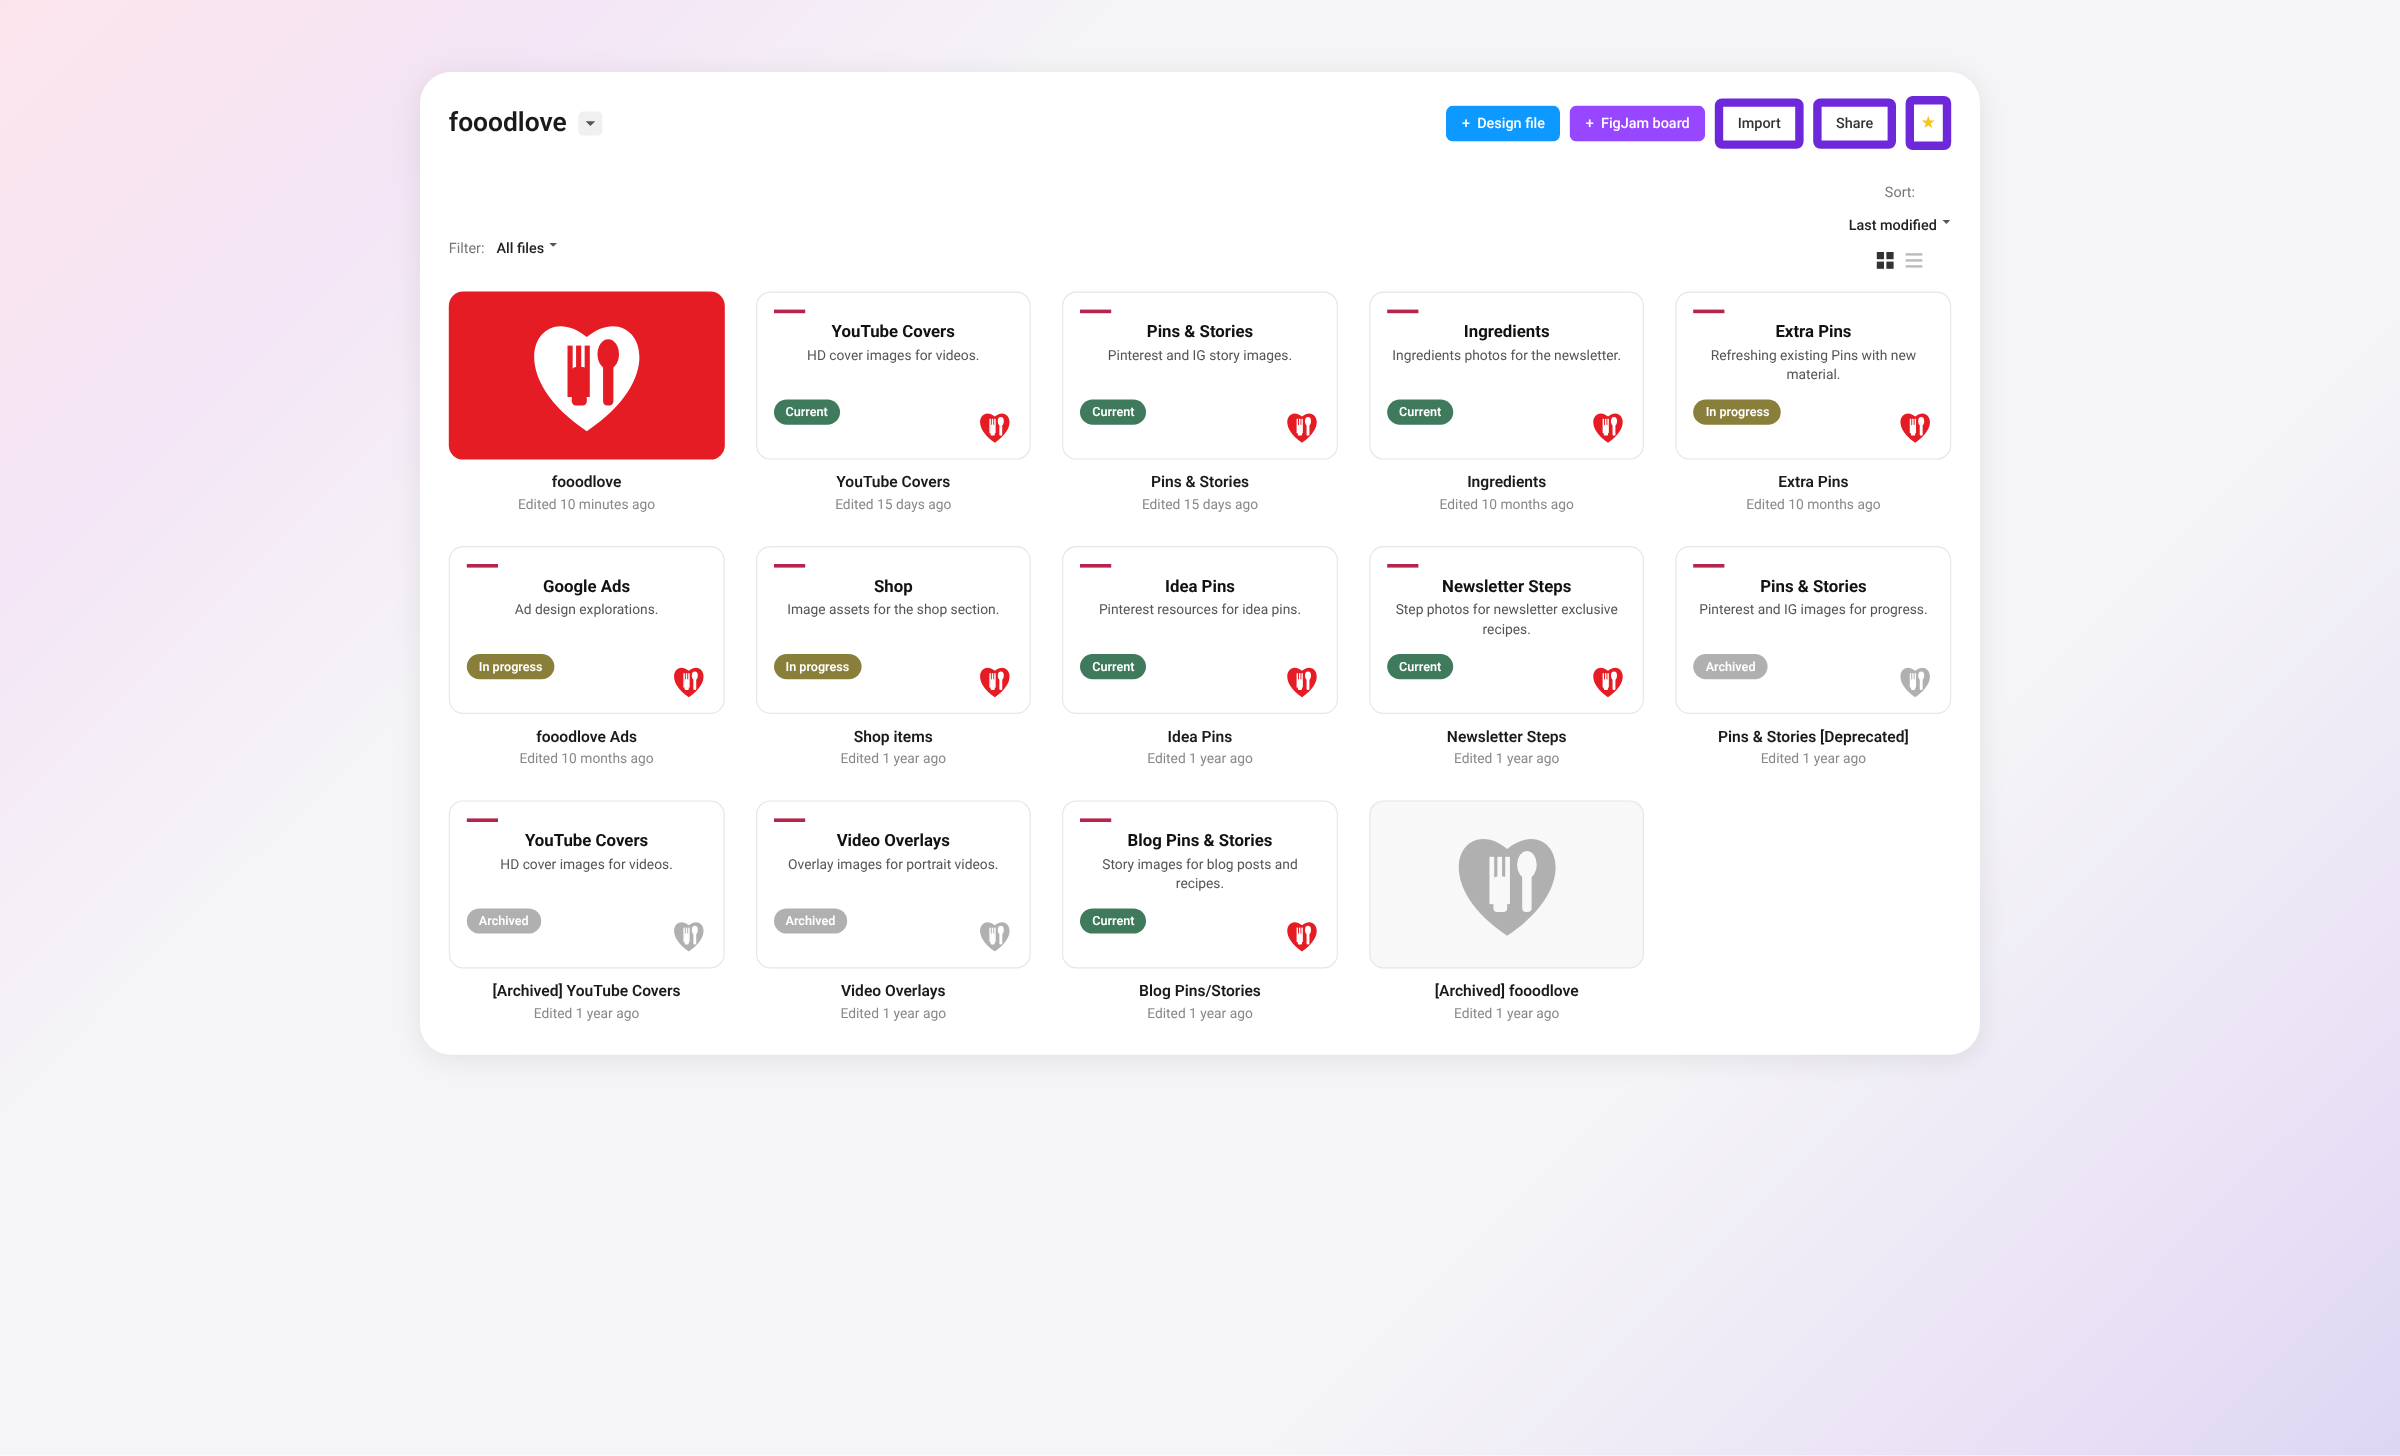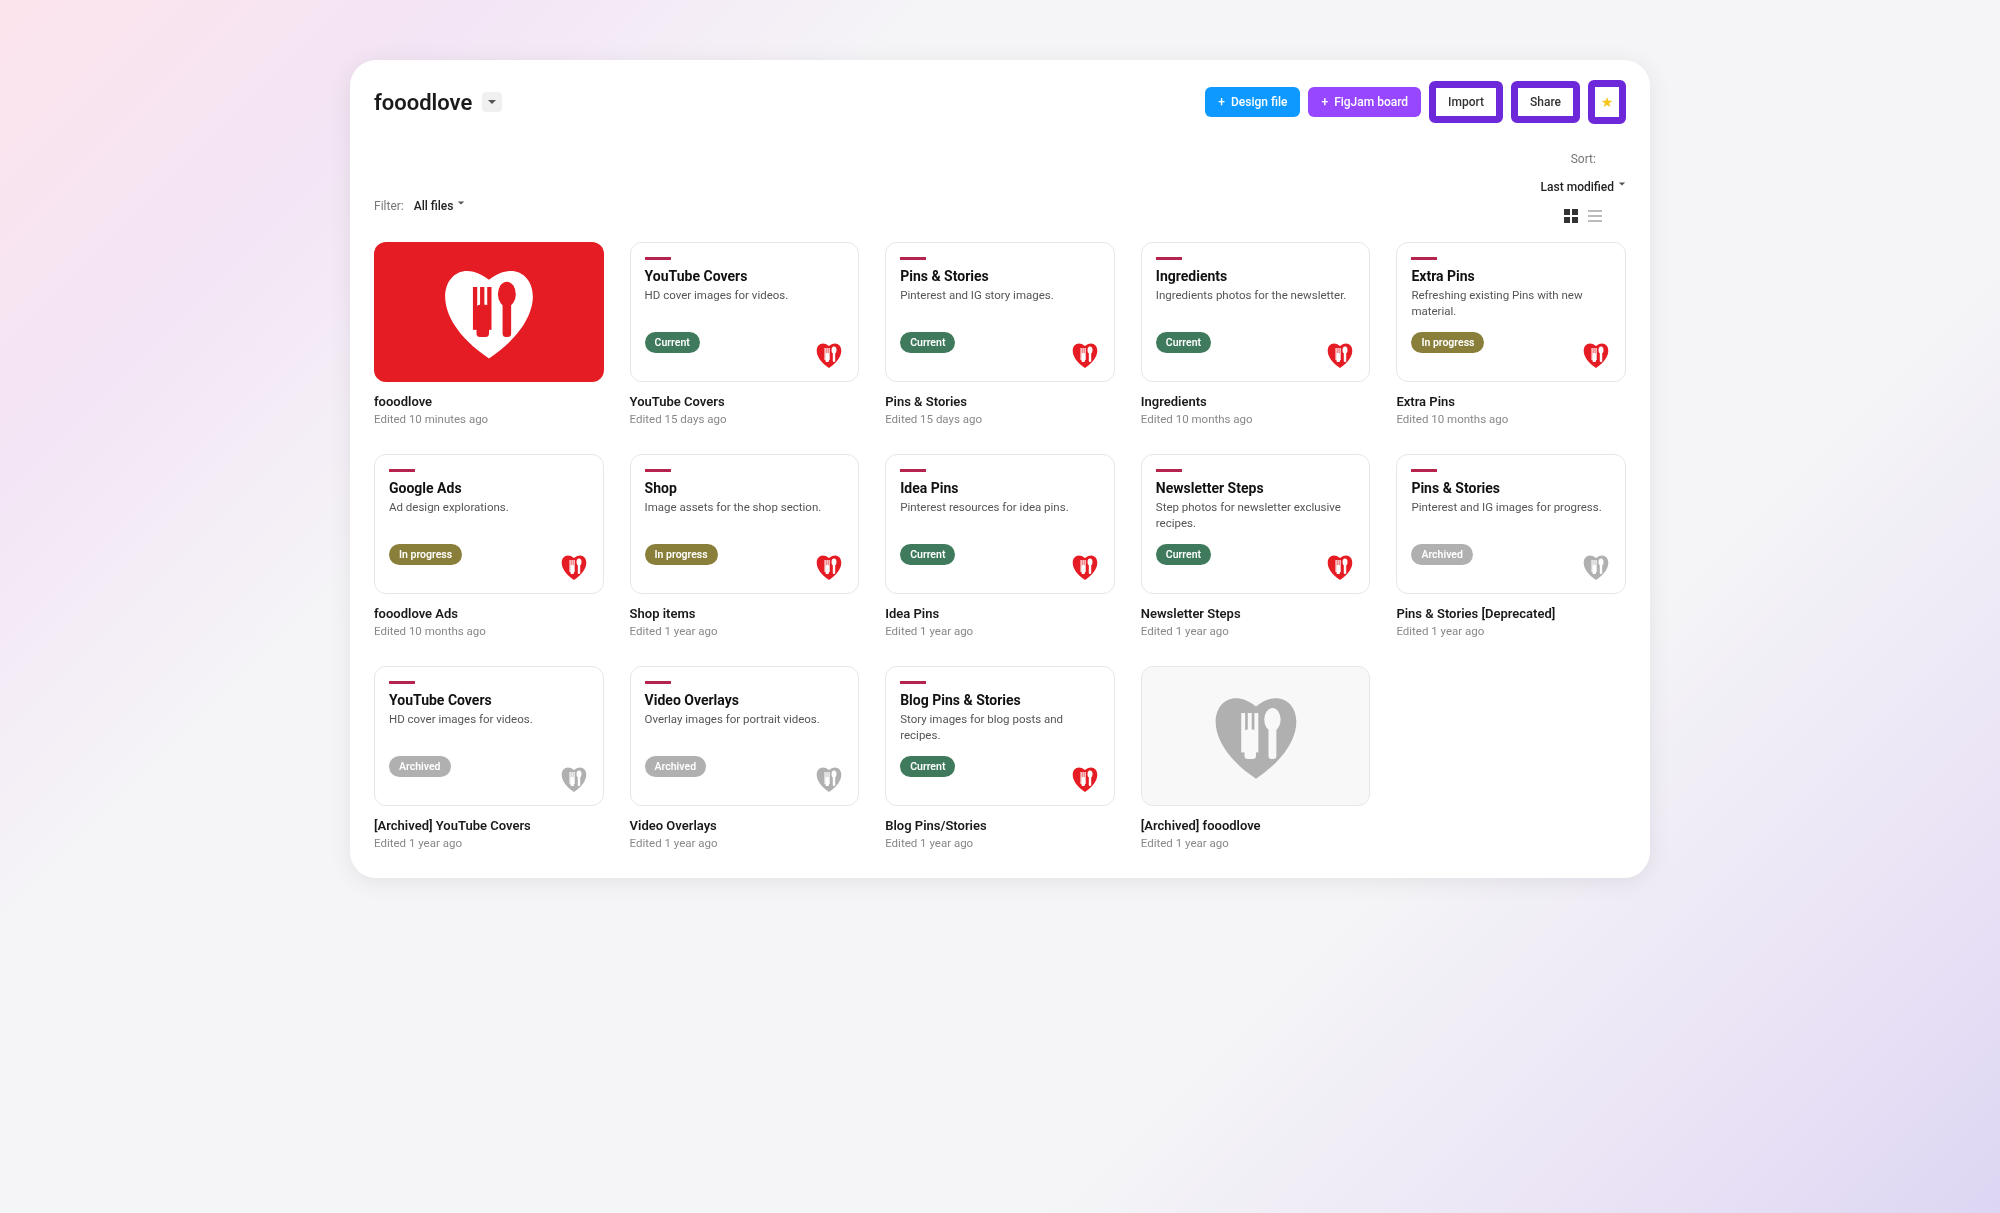--- a/index.html
+++ b/index.html
@@ -58,21 +58,21 @@
   .mini-chev { width:8px; height:8px; fill:#555; }
   .view-icons { display:flex; gap:8px; }
   .view-icon { width:16px; height:16px; fill:#333; cursor:pointer; }
   .view-icon.dim { fill:#bbb; }
   
   .grid {
     display:grid;
     grid-template-columns: repeat(5, 1fr);
     gap: 28px 26px;
   }
-  .item { display:flex; flex-direction:column; }
+  .item { display:flex; flex-direction:column;text-align:center; }
   .thumb {
     border:1px solid #e6e6e6;
     border-radius:12px;
     height:140px;
     padding:14px;
     display:flex; flex-direction:column;
     position:relative;
     background:#fff;
     overflow:hidden;
     cursor:pointer;

